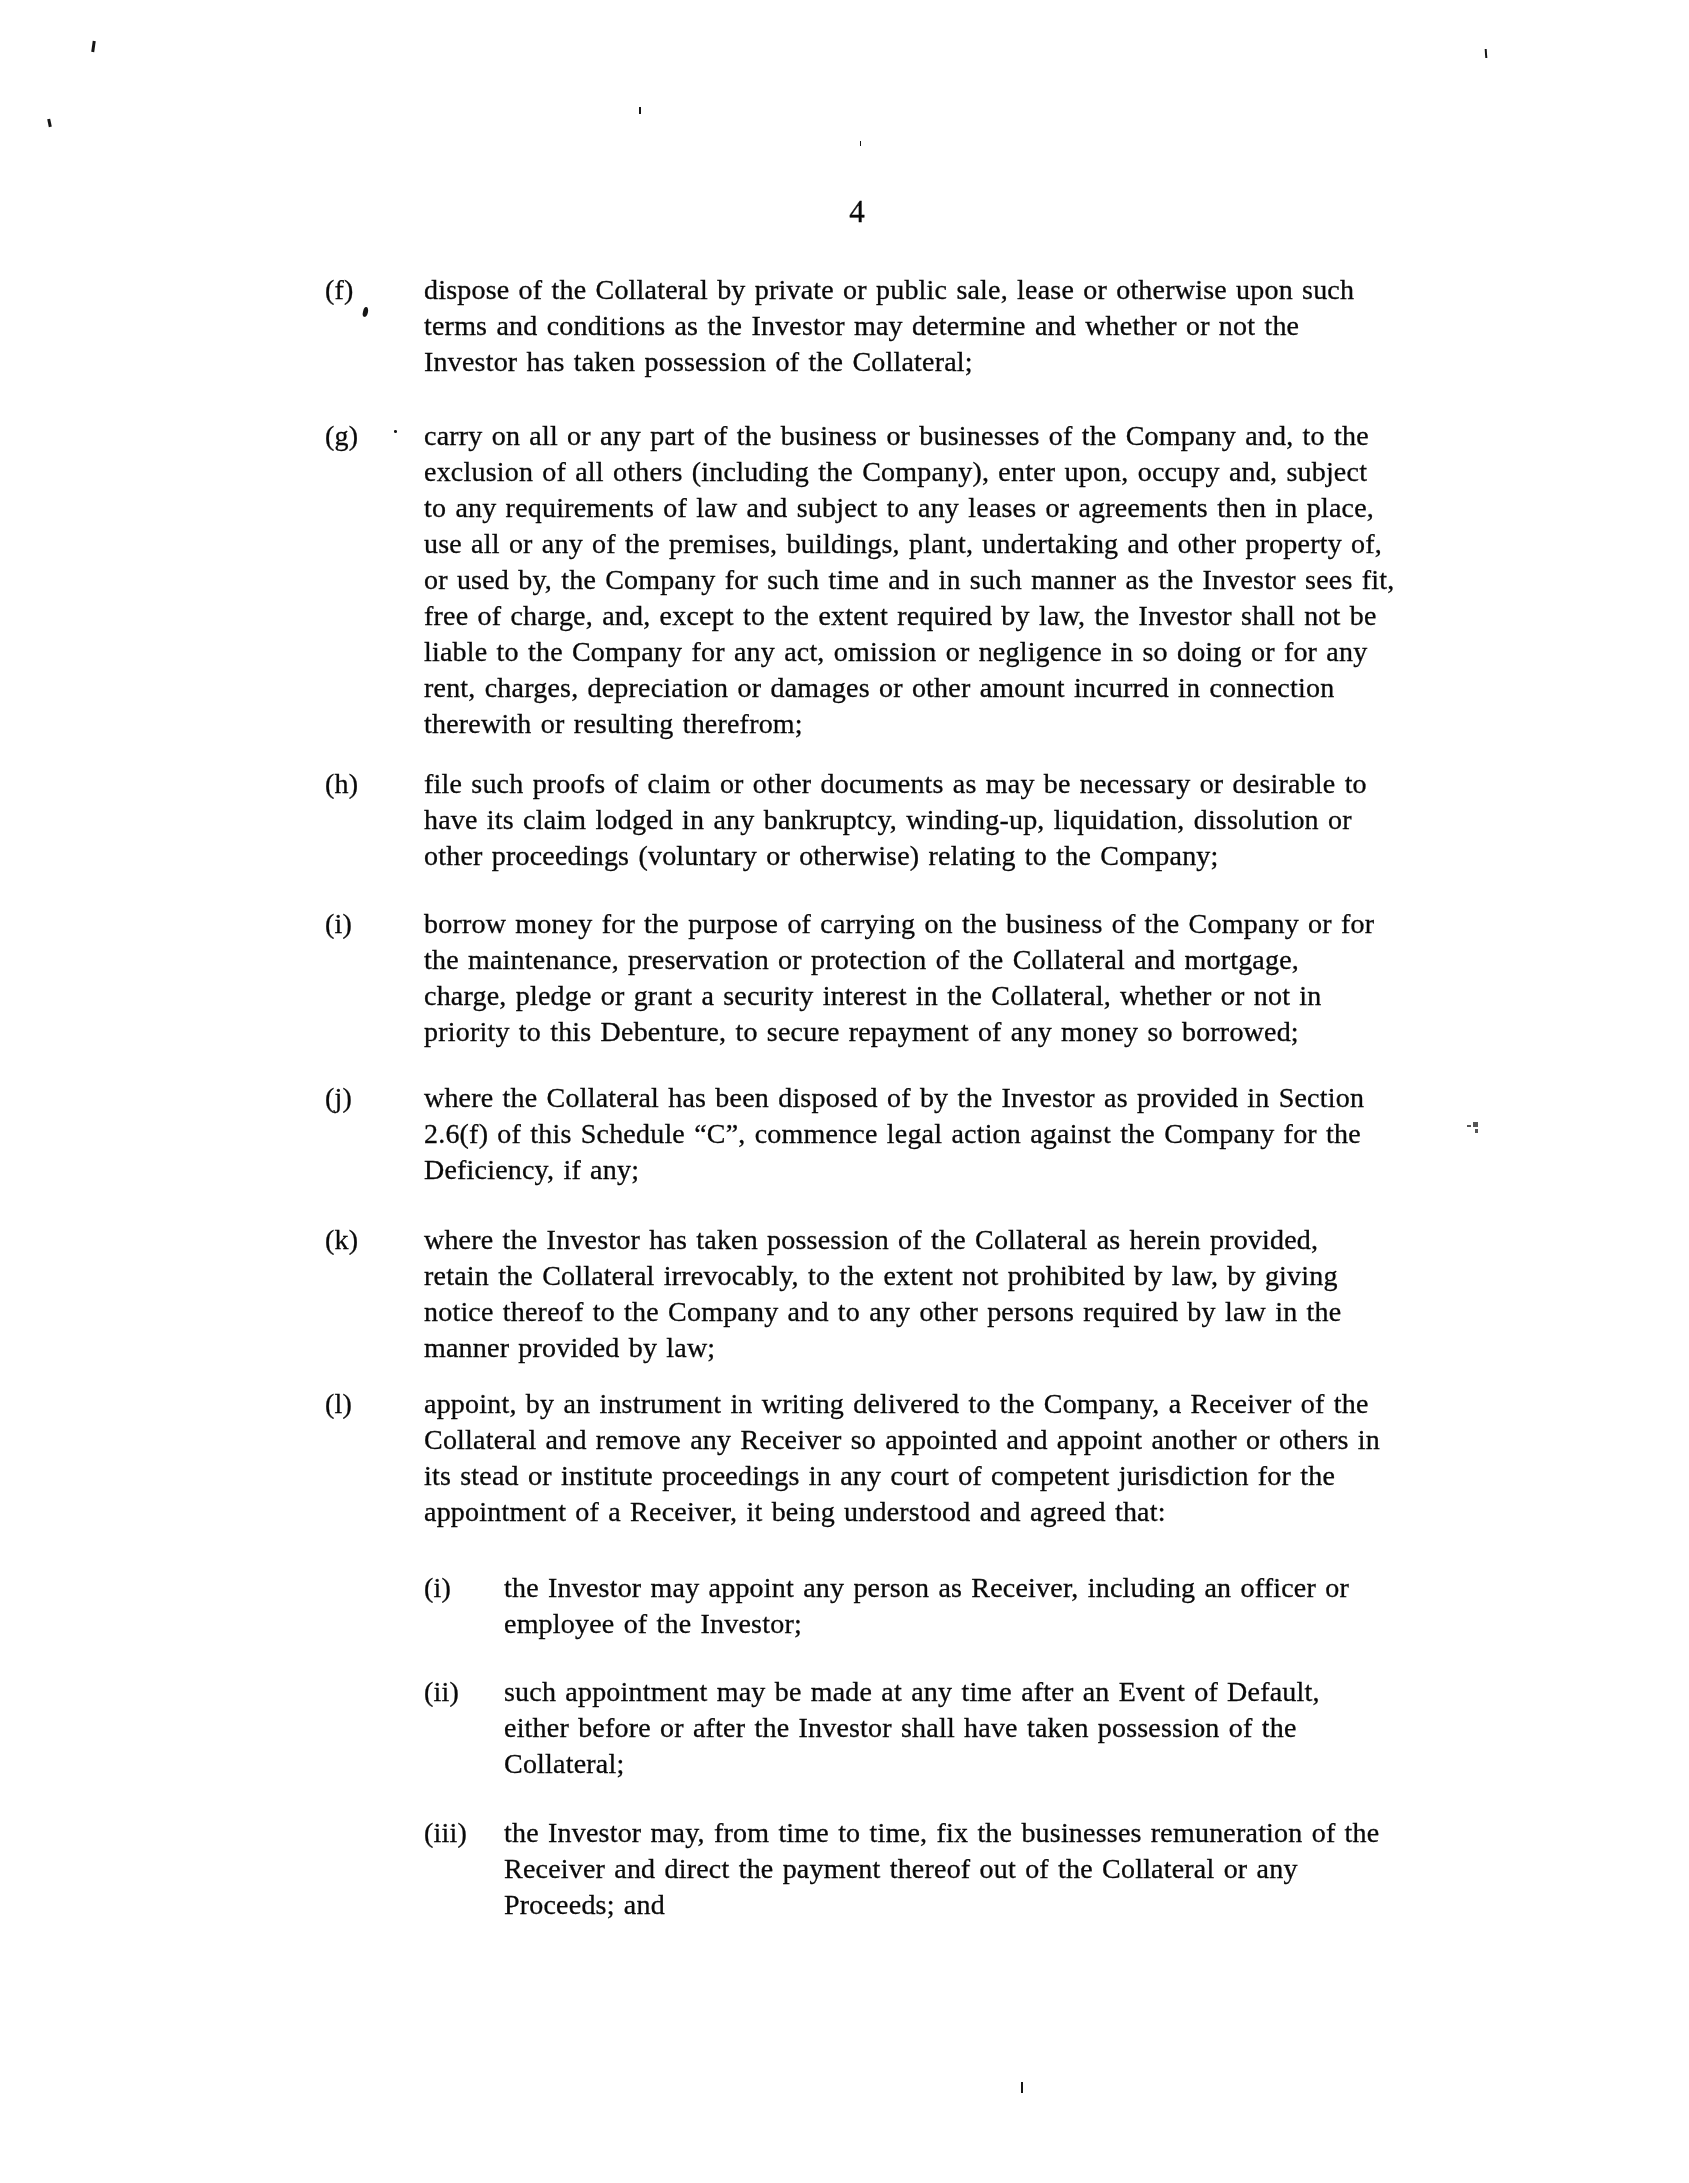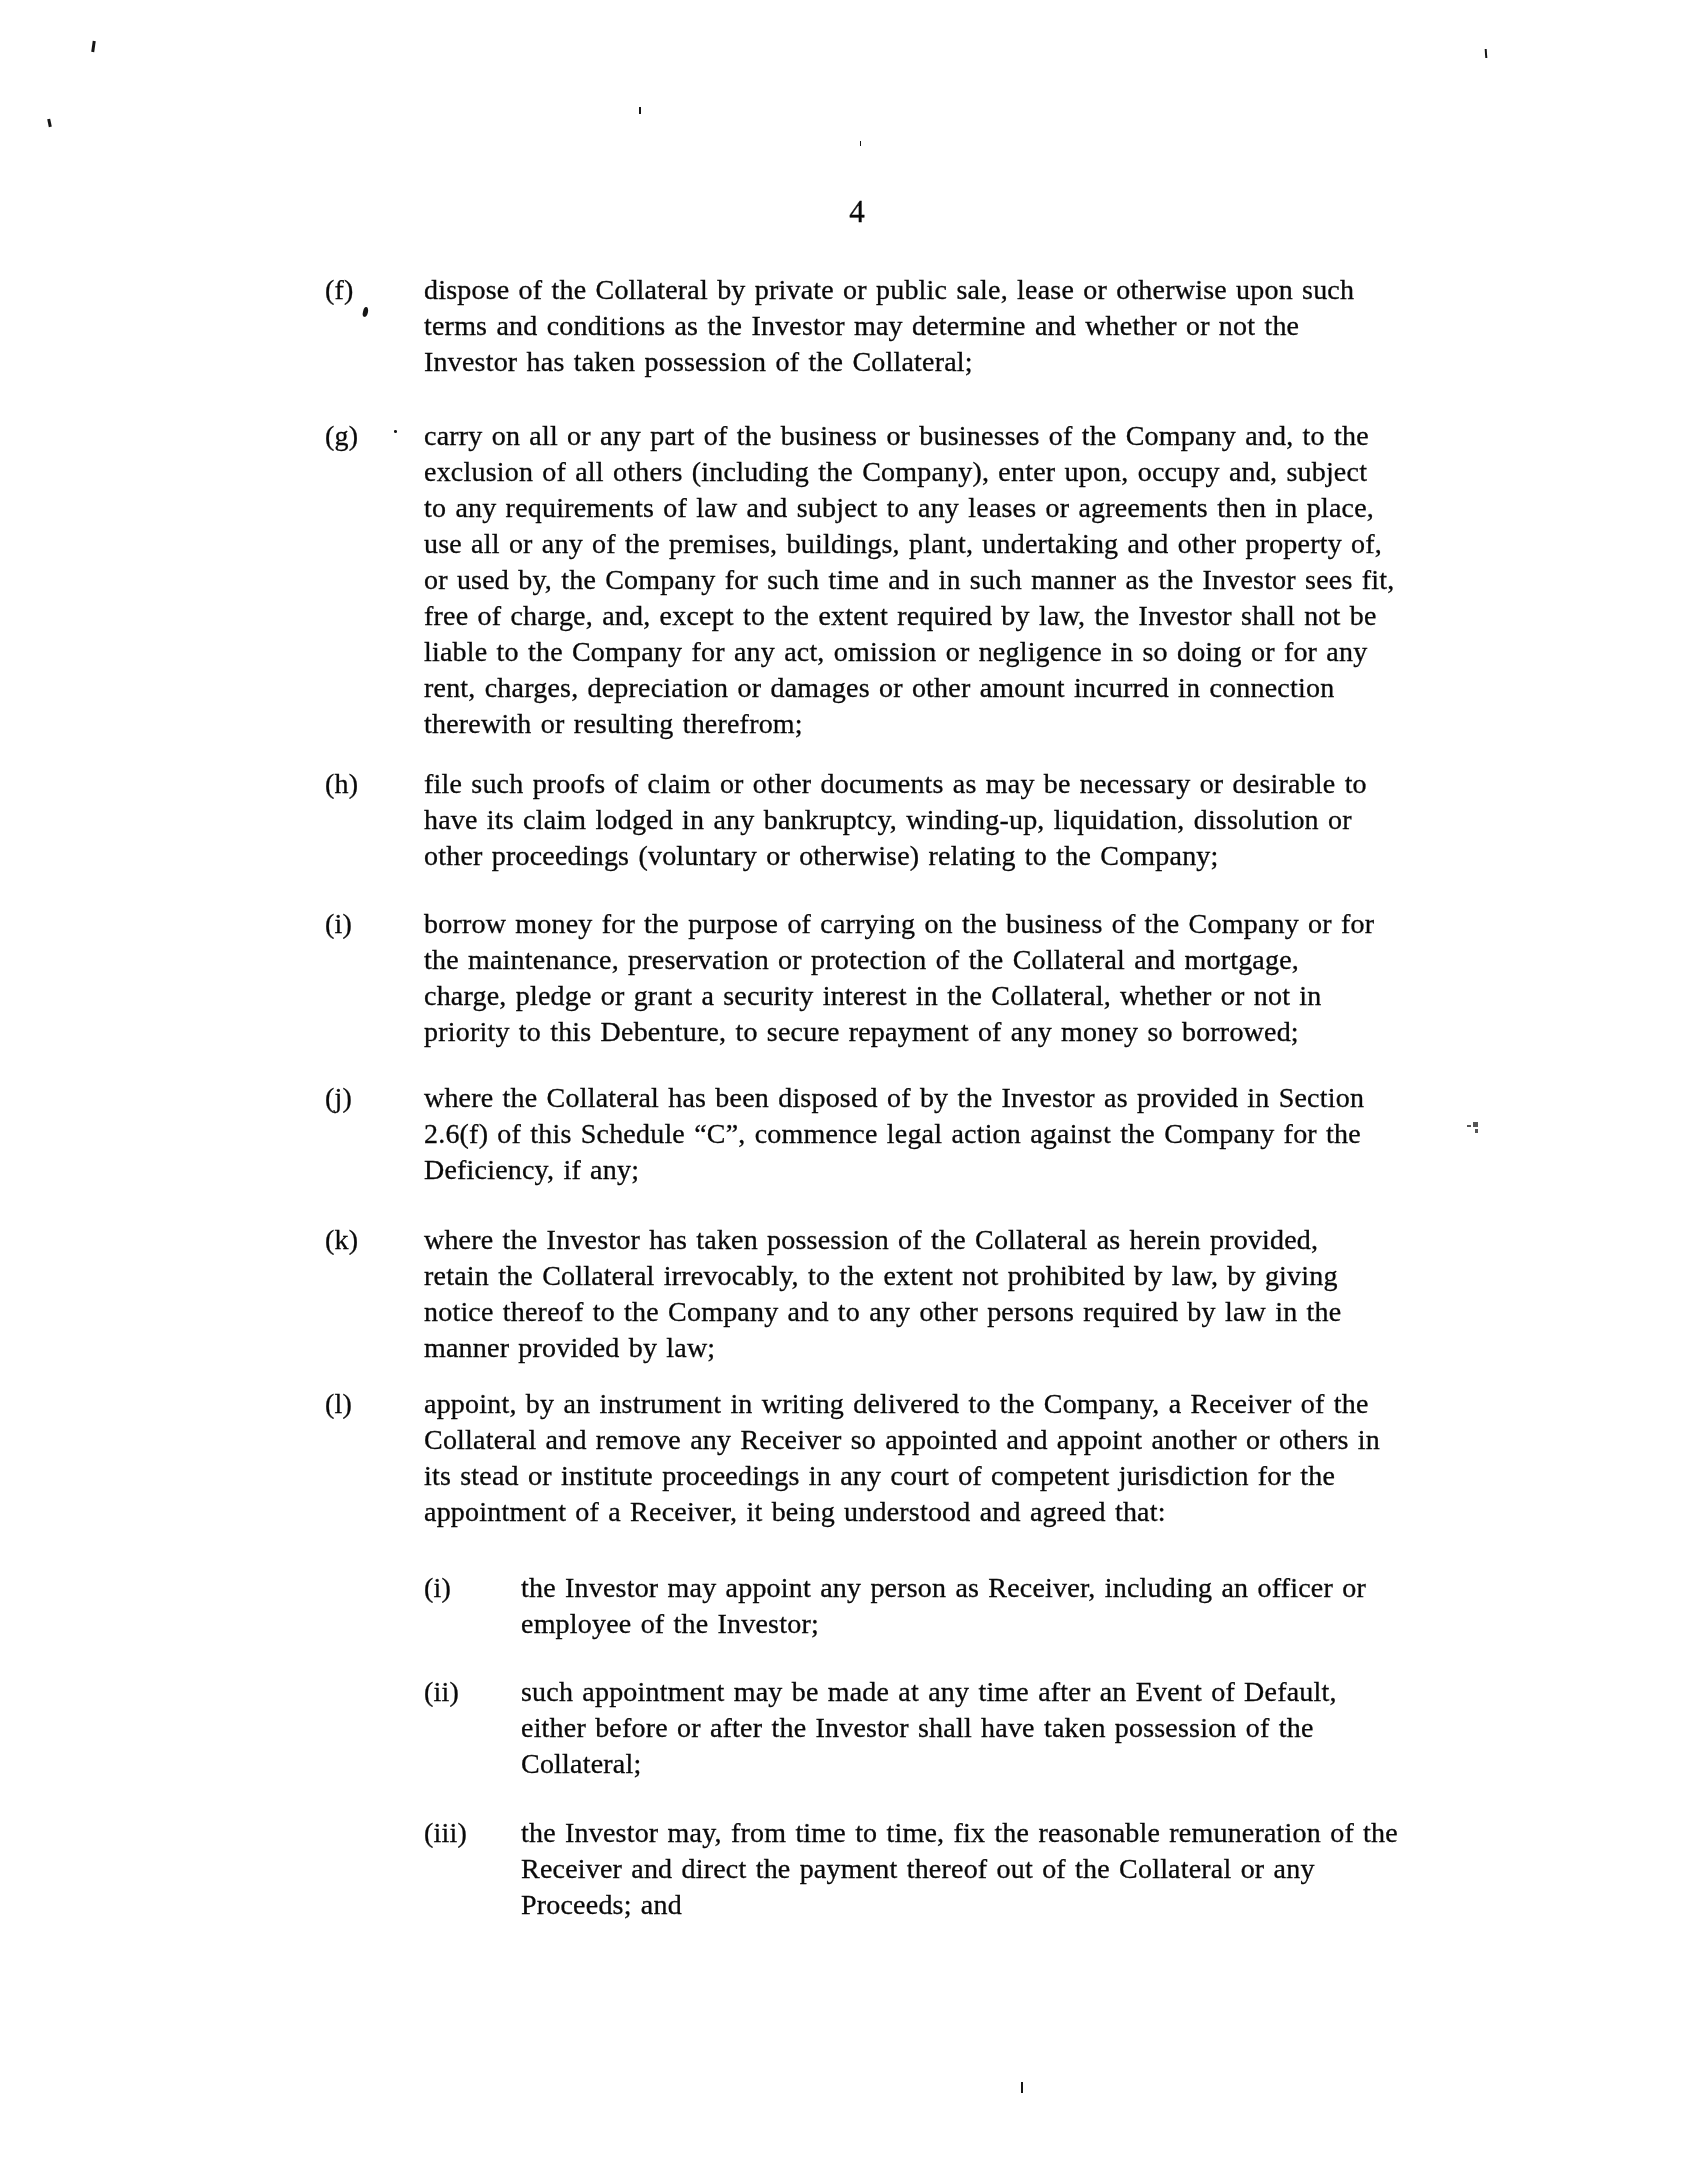--- a/index.html
+++ b/index.html
@@ -43,21 +43,21 @@
     top: 0;
     font-size: 28px;
     line-height: 36px;
     letter-spacing: 0.2px;
     word-spacing: 2px;
     -webkit-text-stroke: 0.3px currentColor;
   }
   .clause .label { left: 325px; }
   .clause .text  { left: 424px; white-space: pre; }
   .clause.sub .label { left: 424px; }
-  .clause.sub .text  { left: 521px; }
+  .clause.sub .text  { left: 504px; }
 
   
   .speck {
     position: absolute;
     background: #151515;
   }
   .speck.blob { border-radius: 45% 55% 50% 50%; }
   .squiggle { opacity: 0.8; }
   .squiggle i {
     position: absolute;
@@ -138,21 +138,21 @@
 
   <div class="clause sub" style="top:1674px">
     <span class="label">(ii)</span>
     <div class="text">such appointment may be made at any time after an Event of Default,
 either before or after the Investor shall have taken possession of the
 Collateral;</div>
   </div>
 
   <div class="clause sub" style="top:1815px">
     <span class="label">(iii)</span>
-    <div class="text">the Investor may, from time to time, fix the reasonable remuneration of the
+    <div class="text">the Investor may, from time to time, fix the businesses remuneration of the
 Receiver and direct the payment thereof out of the Collateral or any
 Proceeds; and</div>
   </div>
 
   <div class="speck" style="left:92px; top:41px; width:2.7px; height:10.6px; transform:rotate(8deg)"></div>
   <div class="speck" style="left:1485px; top:49px; width:2px; height:9.3px; transform:rotate(-4deg)"></div>
   <div class="speck" style="left:639px; top:107px; width:2px; height:6.6px"></div>
   <div class="speck" style="left:48px; top:119px; width:2.7px; height:8px; transform:rotate(-12deg)"></div>
   <div class="speck" style="left:860px; top:141px; width:1.3px; height:4.6px"></div>
   <div class="speck blob" style="left:363px; top:307px; width:5.3px; height:10px; transform:rotate(14deg)"></div>

